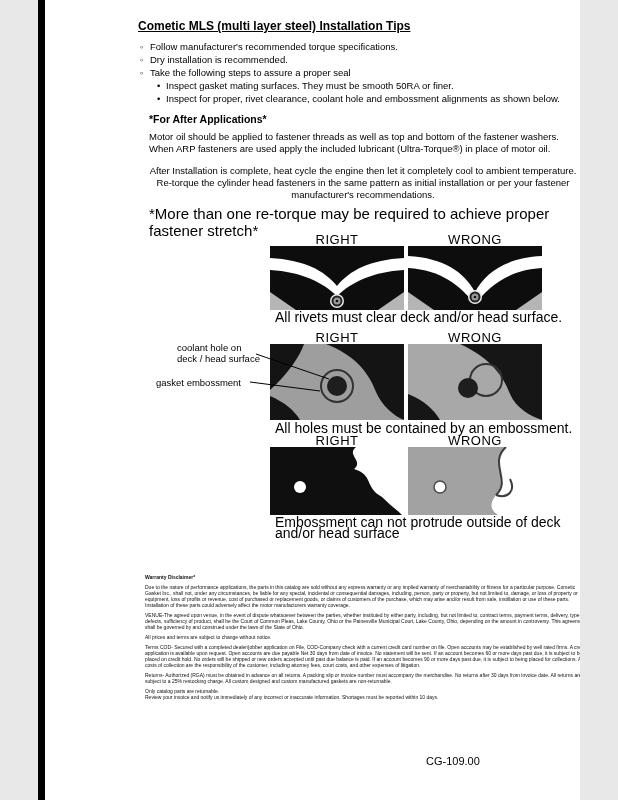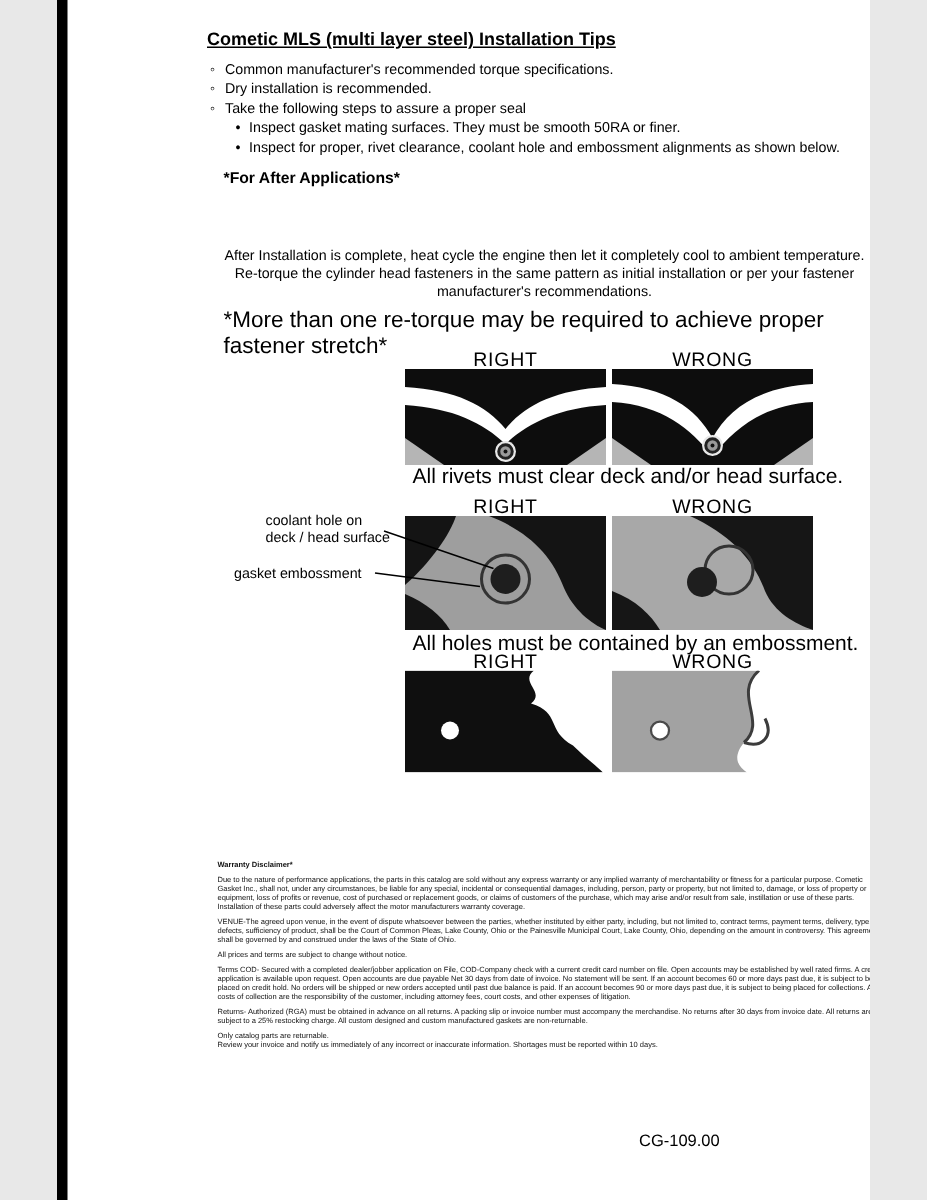--- a/index.html
+++ b/index.html
@@ -47,41 +47,42 @@
 <body>
 
 <div class="page">
   <div class="abs left-bar"></div>
 
   <h1 class="abs title">Cometic MLS (multi layer steel) Installation Tips</h1>
 
   <div class="abs tips">
     <div class="tip-row">
       <span class="marker">◦</span>
-      <span>Common manufacturer's recommended torque specifications.</span>
+      <span>Follow manufacturer's recommended torque specifications.</span>
     </div>
     <div class="tip-row">
       <span class="marker">◦</span>
       <span>Dry installation is recommended.</span>
     </div>
     <div class="tip-row">
       <span class="marker">◦</span>
       <span>Take the following steps to assure a proper seal</span>
     </div>
     <div class="tip-row sub">
       <span class="marker">•</span>
       <span>Inspect gasket mating surfaces.  They must be smooth 50RA or finer.</span>
     </div>
     <div class="tip-row sub">
       <span class="marker">•</span>
       <span>Inspect for proper, rivet clearance, coolant hole and embossment alignments as shown below.</span>
     </div>
   </div>
 
   <h2 class="abs diesel-heading">*For After Applications*</h2>
+  <p class="abs para para1">Motor oil should be applied to fastener threads as well as top and bottom of the fastener washers. When ARP fasteners are used apply the included lubricant (Ultra-Torque®) in place of motor oil.</p>
   <p class="abs para para2">After Installation is complete, heat cycle the engine then let it completely cool to ambient temperature. Re-torque the cylinder head fasteners in the same pattern as initial installation or per your fastener manufacturer's recommendations.</p>
   <p class="abs note">*More than one re-torque may be required to achieve proper fastener stretch*</p>
 
   <div class="abs diagrams">
 
     <div class="abs dg-header col-right" style="top:2px;">RIGHT</div>
     <div class="abs dg-header col-wrong" style="top:2px;">WRONG</div>
 
     <div class="abs dg-img col-right" style="top:16px;">
       <svg width="134" height="64" viewBox="0 0 134 64">
@@ -149,20 +150,24 @@
     </div>
     <div class="abs dg-img col-wrong" style="top:217px;">
       <svg width="134" height="68" viewBox="0 0 134 68">
         <rect width="134" height="68" fill="#ffffff"></rect>
         <path d="M0,0 L98,0 C80,16 104,34 88,48 C80,58 84,64 90,68 L0,68 Z" fill="#a2a2a2"></path>
         <path d="M98,0 C80,16 104,34 88,48" fill="none" stroke="#3c3c3c" stroke-width="2"></path>
         <path d="M88,48 C100,52 108,44 102,32" fill="none" stroke="#3c3c3c" stroke-width="2"></path>
         <circle cx="32" cy="40" r="6" fill="#ffffff" stroke="#4a4a4a" stroke-width="1.5"></circle>
       </svg>
     </div>
+    <div class="abs caption" style="top:287px;">
+      <div>Embossment can not protrude outside of deck</div>
+      <div>and/or head surface</div>
+    </div>
 
     <svg class="abs overlay-lines" width="618" height="320" viewBox="0 0 618 320">
       <line x1="218" y1="124" x2="291" y2="149" stroke="#000" stroke-width="1"></line>
       <line x1="212" y1="152" x2="282" y2="161" stroke="#000" stroke-width="1"></line>
     </svg>
   </div>
 
   <div class="abs legal">
     <div class="legal-heading">Warranty Disclaimer*</div>
     <p>Due to the nature of performance applications, the parts in this catalog are sold without any express warranty or any implied warranty of merchantability or fitness for a particular purpose.  Cometic Gasket Inc., shall not, under any circumstances, be liable for any special, incidental or consequential damages, including, person, party or property, but not limited to, damage, or loss of property or equipment, loss of profits or revenue, cost of purchased or replacement goods, or claims of customers of the purchase, which may arise and/or result from sale, instillation or use of these parts.  Installation of these parts could adversely affect the motor manufacturers warranty coverage.</p>

